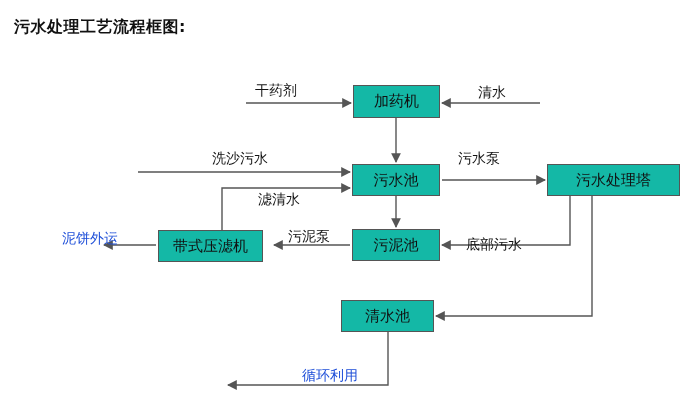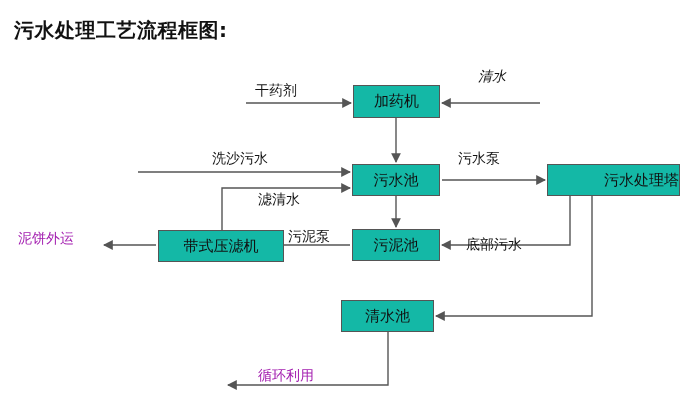--- a/index.html
+++ b/index.html
@@ -14,21 +14,21 @@
     position: relative;
     width: 700px;
     height: 420px;
     background: #ffffff;
     overflow: hidden;
   }
   #diagram-title {
     position: absolute;
     left: 14px;
     top: 17px;
-    font-size: 20px;
+    font-size: 16px;
     font-weight: bold;
     color: #111111;
     letter-spacing: 0.5px;
     white-space: nowrap;
   }
   svg#flow {
     position: absolute;
     left: 0;
     top: 0;
     width: 700px;
@@ -49,22 +49,23 @@
   .edge-label {
     position: absolute;
     font-size: 14px;
     color: #111111;
     white-space: nowrap;
     background: transparent;
   }
   .term-label {
     position: absolute;
     font-size: 14px;
-    color: #a21caf;
+    color: #1d4ed8;
     white-space: nowrap;
+    margin-left: 44px;
   }
 </style>
 </head>
 <body>
 
 <div id="page">
 
   <div id="diagram-title">污水处理工艺流程框图:</div>
 
   <svg id="flow" viewBox="0 0 700 420" xmlns="http://www.w3.org/2000/svg">
@@ -100,35 +101,35 @@
       <path d="M 388 332 L 388 385 L 228 385" marker-end="url(#arrowR)"></path>
     </g>
   </svg>
 
   <div class="node-box" style="left:353px;top:85px;width:87px;height:33px;">
     <span>加药机</span>
   </div>
   <div class="node-box" style="left:352px;top:164px;width:88px;height:32px;">
     <span>污水池</span>
   </div>
-  <div class="node-box" style="left:547px;top:164px;width:133px;height:32px;justify-content:flex-end;">
+  <div class="node-box" style="left:547px;top:164px;width:133px;height:32px;">
     <span>污水处理塔</span>
   </div>
-  <div class="node-box" style="left:158px;top:230px;width:126px;height:32px;">
+  <div class="node-box" style="left:158px;top:230px;width:105px;height:32px;">
     <span>带式压滤机</span>
   </div>
   <div class="node-box" style="left:352px;top:229px;width:88px;height:32px;">
     <span>污泥池</span>
   </div>
   <div class="node-box" style="left:341px;top:300px;width:93px;height:32px;">
     <span>清水池</span>
   </div>
 
   <div class="edge-label" style="left:255px;top:82px;">干药剂</div>
-  <div class="edge-label" style="left:478px;top:68px;font-style:italic;">清水</div>
+  <div class="edge-label" style="left:478px;top:84px;">清水</div>
   <div class="edge-label" style="left:172px;top:150px;margin-left:40px;">洗沙污水</div>
   <div class="edge-label" style="left:458px;top:150px;">污水泵</div>
   <div class="edge-label" style="left:258px;top:191px;">滤清水</div>
   <div class="edge-label" style="left:288px;top:228px;font-family:Liberation Serif, serif;">污泥泵</div>
   <div class="edge-label" style="left:466px;top:236px;">底部污水</div>
   <div class="term-label" style="left:18px;top:230px;">泥饼外运</div>
   <div class="term-label" style="left:258px;top:367px;">循环利用</div>
 
 </div>
 

